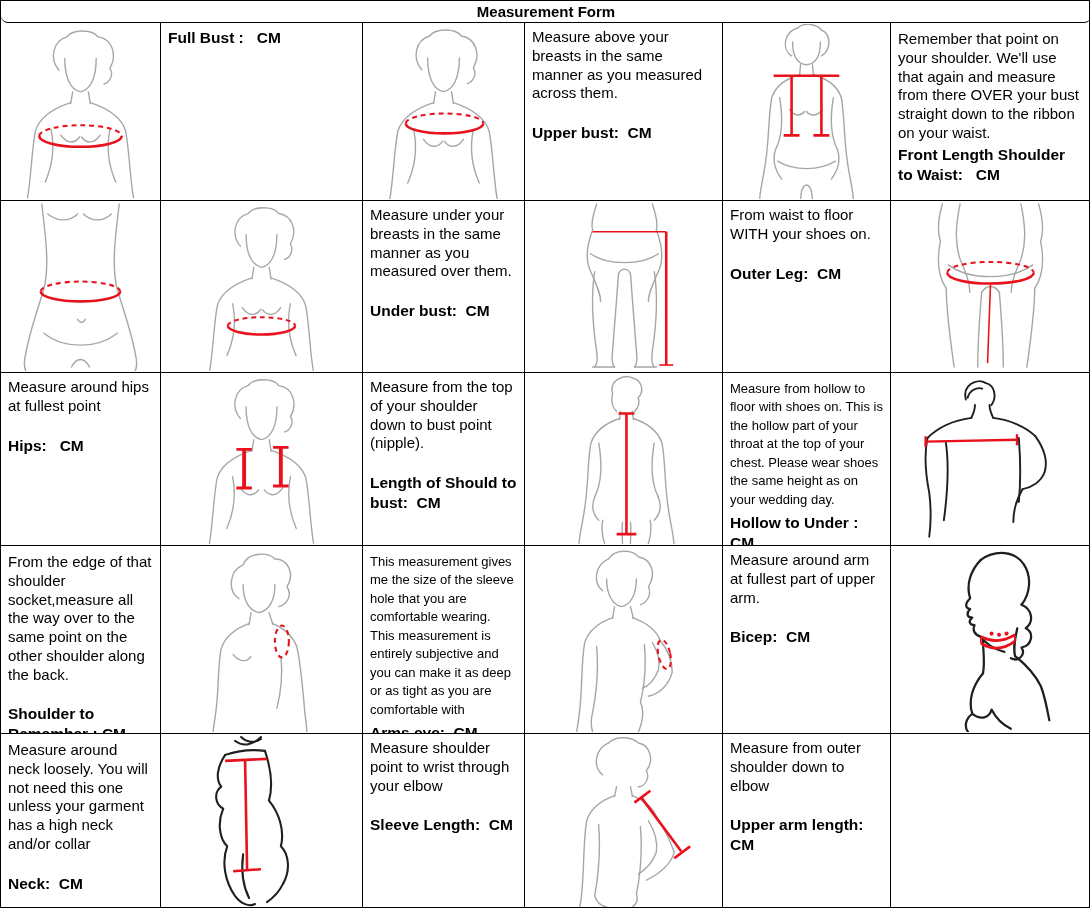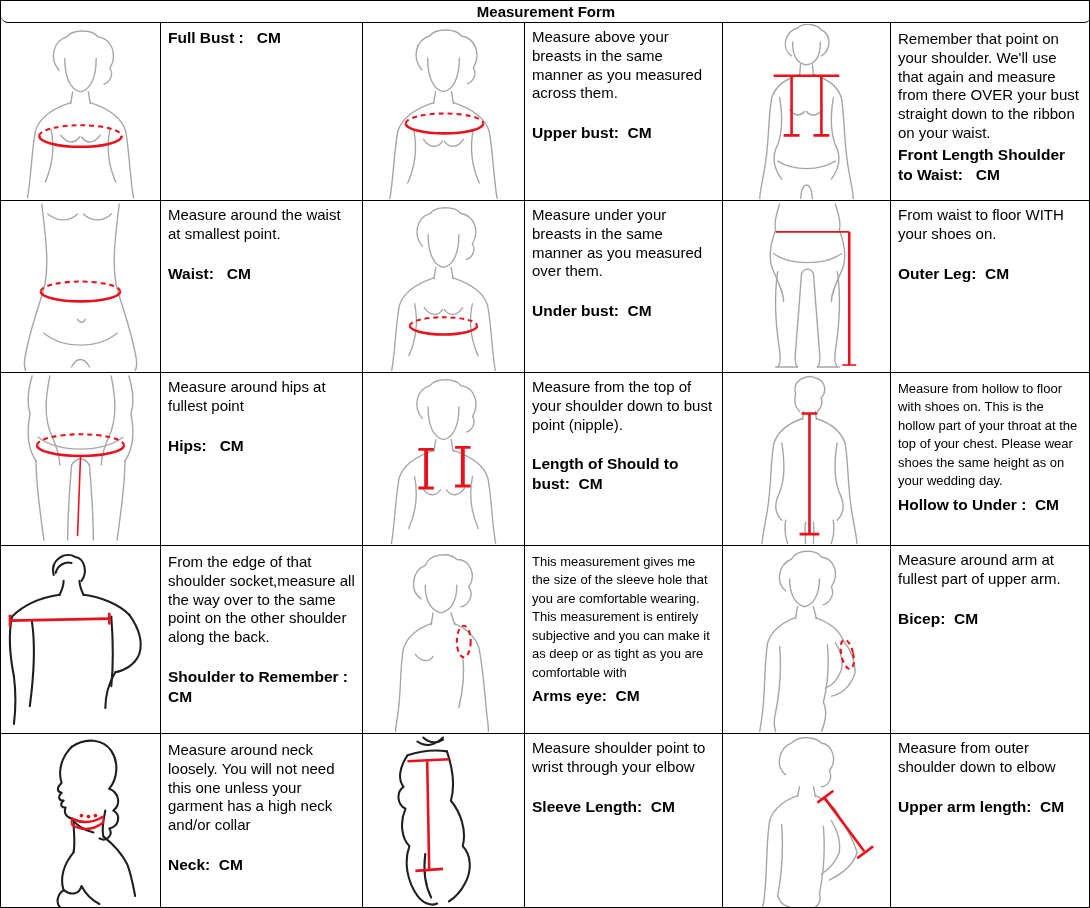--- a/index.html
+++ b/index.html
@@ -115,24 +115,20 @@
         <path d="M76,118 C78,122 82,122 84,118"></path>
         <path d="M42,132 C62,148 96,148 116,132"></path>
         <path d="M70,166 C75,156 83,156 88,166"></path>
       </g>
       <g>
         <path class="red-solid" d="M39,90 A40,10 0 0 0 119,90"></path>
         <path class="red-dash" d="M39,90 A40,10 0 0 1 119,90"></path>
       </g>
     </svg>
   </div>
-  <div class="cell txt">
-    <div class="desc">Measure around the waist at smallest point.</div>
-    <div class="label">Waist:   CM</div>
-  </div>
 
   <div class="cell img">
     <svg viewBox="0 0 160 176">
       <g class="body-stroke">
         <path d="M58,46 C48,34 52,16 66,12 C72,4 92,4 98,12 C112,14 118,30 110,44 C114,50 110,58 104,60"></path>
         <path d="M64,34 C64,54 70,66 80,68 C90,66 96,54 96,34"></path>
         <path d="M72,68 L70,80 M88,68 L90,80"></path>
         <path d="M70,79 C52,85 38,94 34,108 C30,130 30,152 26,176"></path>
         <path d="M90,79 C108,85 122,94 126,108 C130,130 130,152 134,176"></path>
         <path d="M50,106 C54,126 52,142 44,160 M110,106 C106,126 108,142 116,160"></path>

